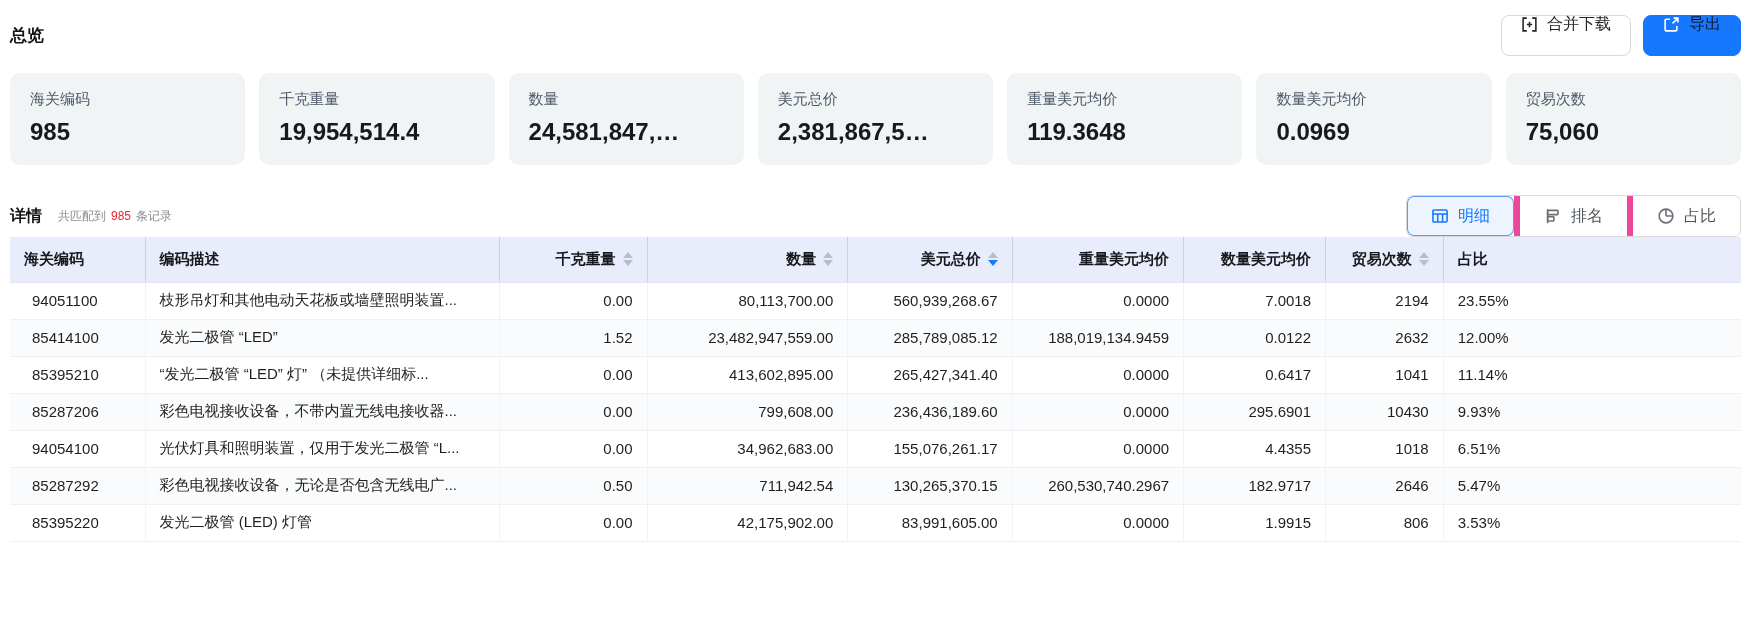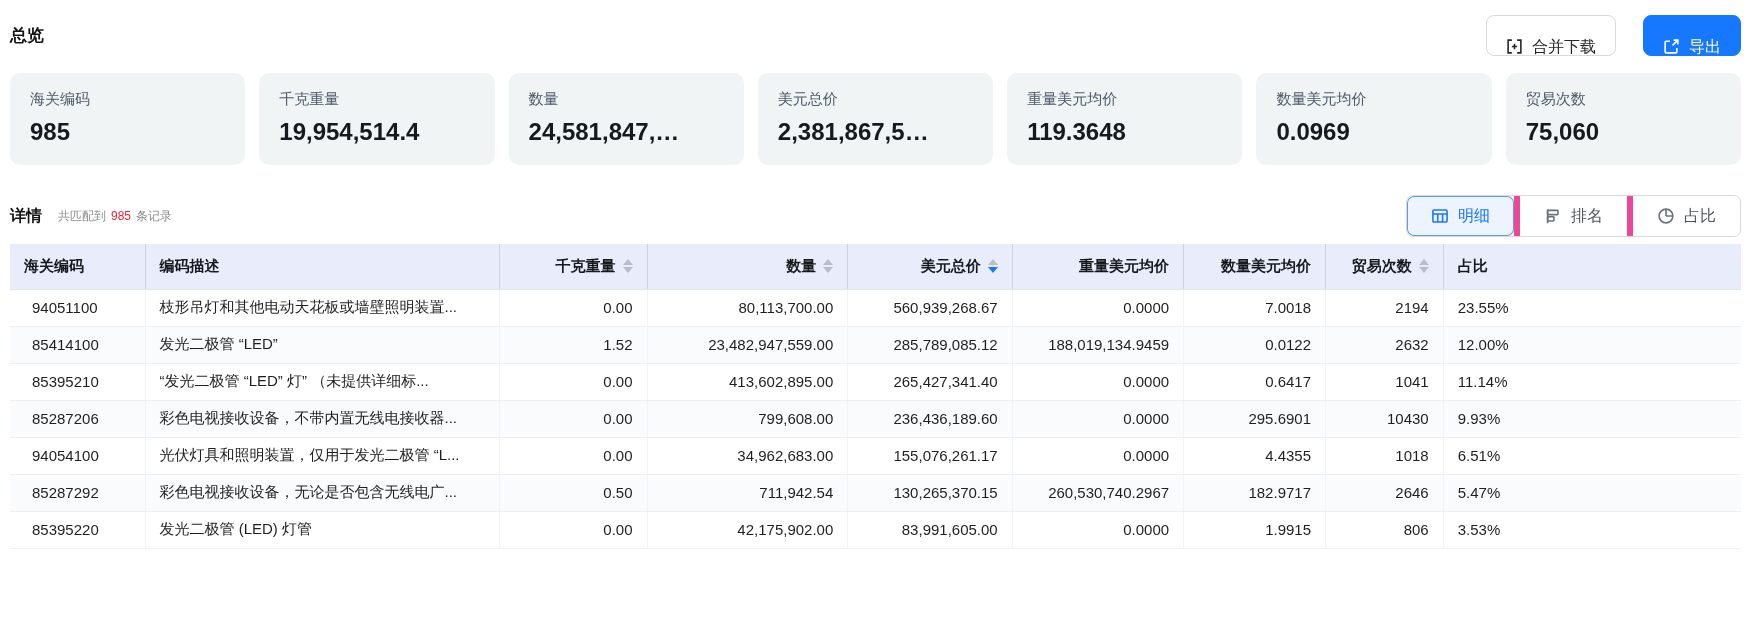--- a/index.html
+++ b/index.html
@@ -8,35 +8,35 @@
     width:1751px; height:635px; overflow:hidden;
     font-family:"Liberation Sans","DejaVu Sans",sans-serif;
     color:#1f1f1f;
   }
   .page { padding:0 10px; }
 
   
   .topbar { display:flex; align-items:center; justify-content:space-between; padding:15px 0 10px; }
   .page-title { font-size:17px; font-weight:700; color:#141414; }
   .topbar-actions { display:flex; gap:12px; }
-  .btn { display:inline-flex; align-items:flex-end; gap:9px; height:41px; padding:0 19px;
+  .btn { display:inline-flex; align-items:flex-start; gap:9px; height:41px; padding:0 19px;
          border-radius:8px; font-size:16px; cursor:pointer; line-height:1;
-         font-family:inherit;margin-left:15px; }
+         font-family:inherit; }
   .btn-default { background:#fff; border:1px solid #d9d9d9; color:#262626; }
-  .btn-primary { background:#1677ff; border:1px solid #1677ff; color:#fef9c3; }
+  .btn-primary { background:#1677ff; border:1px solid #1677ff; color:#0f172a; }
   .btn svg { display:block; }
 
   
   .cards { display:flex; gap:14px; padding:7px 0 0; }
   .card { flex:1; height:92px; background:#f0f4f5; border-radius:10px; padding:17px 20px; overflow:hidden; }
   .card-label { font-size:15px; color:#4e5969; }
   .card-value { margin-top:9px; font-size:24px; font-weight:700; color:#16191d; white-space:nowrap; overflow:hidden; }
 
   
-  .detail-bar { display:flex; align-items:center; padding:30px 0 7px; }
+  .detail-bar { display:flex; align-items:center; padding:30px 0 0; }
   .detail-title { font-size:16px; font-weight:700; color:#141414; }
   .match-info { margin-left:16px; font-size:12px; color:#8c8c8c; }
   .match-count { color:#f5222d; margin:0 5px; font-weight:400; }
   .tabs { margin-left:auto; display:flex; align-items:flex-start; border:1px solid #d9d9d9;
           border-radius:7px; background:#fff; overflow:hidden; }
   .tab { display:flex; align-items:center; gap:9px; padding:0 24px; height:40px;
          font-size:16px; color:#4f5459; cursor:pointer; position:relative; }
   .tab + .tab { border-left:6px solid #ec4899; }
   .tab.active { background:#edf4fe; color:#1677ff; box-shadow:inset 0 0 0 1px #5e9bf0; border-radius:7px; }
   .tab svg { display:block; }

